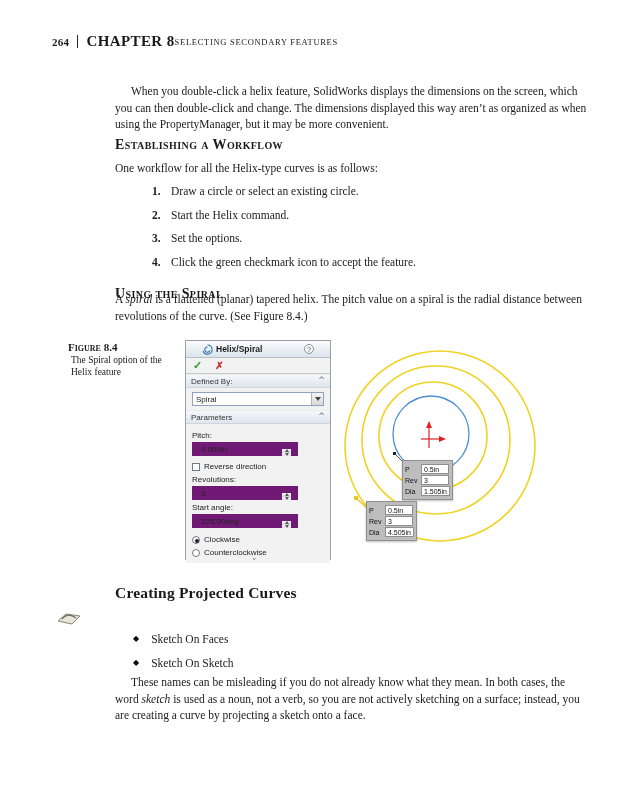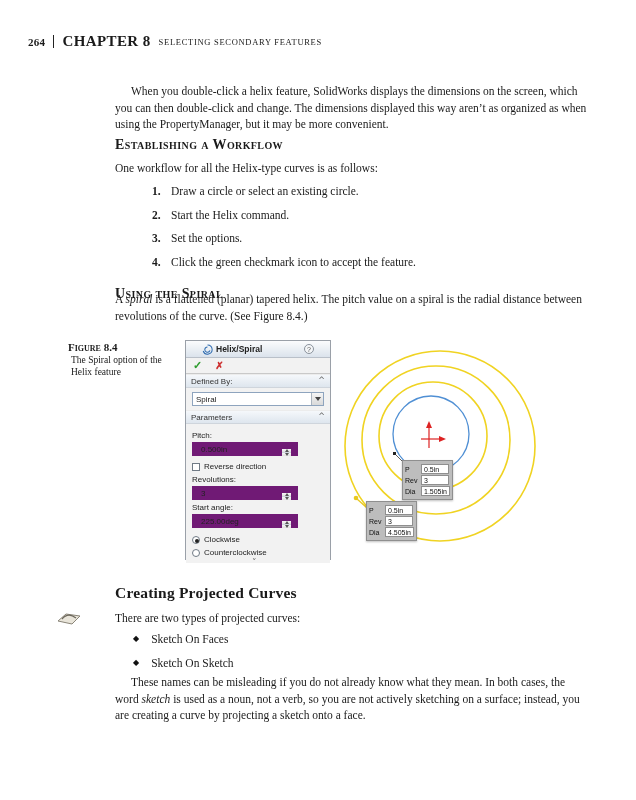--- a/index.html
+++ b/index.html
@@ -1,24 +1,24 @@
 <!DOCTYPE html>
 <html><head>
 <meta charset="utf-8">
 <style>
   *{margin:0;padding:0;box-sizing:border-box}
   html,body{background:#ffffff}
   .page{position:relative;width:636px;height:800px;background:#fff;font-family:"Liberation Serif",serif;color:#1a1a1a;overflow:hidden}
 
   
-  .runhead{position:absolute;left:28px;top:33px;display:flex;align-items:center}
+  .runhead{position:absolute;left:52px;top:33px;display:flex;align-items:center}
   .pagenum{font-size:11px;font-weight:700;letter-spacing:.3px}
   .hdiv{width:1px;height:13px;background:#222;margin:0 8px}
   .chapter{font-size:15px;font-weight:700;letter-spacing:.4px}
-  .chaptitle{font-size:8.5px;margin-left:8px;letter-spacing:.7px}
+  .chaptitle{font-size:8.5px;margin-left:0;letter-spacing:.7px}
 
   
   .body{position:absolute;left:115px;width:472px;font-size:11.5px;line-height:16.5px}
   .indent{text-indent:16px}
   .it{font-style:italic}
   .sc-head{position:absolute;left:115px;font-variant:small-caps;font-weight:700;font-size:14px;letter-spacing:.4px}
   .pos-p1{top:83px}
   .pos-h1{top:137px}
   .pos-lead1{top:160px}
   .steps{position:absolute;left:152px;top:183px;font-size:11.5px}
@@ -228,21 +228,20 @@
       <span class="clab">Dia</span>
       <span class="cval">4.505in</span>
     </div>
   </div>
 
   <h2 class="big-head">Creating Projected Curves</h2>
   <svg class="margin-ico" width="26" height="24" viewBox="0 0 26 24">
     <path d="M2 15 L10 8 L24 10 L16 18 Z" fill="#e9e5da" stroke="#8a8578" stroke-width="1"></path>
     <path d="M6 13 Q12 6 20 12" fill="none" stroke="#6b675c" stroke-width="1.2"></path>
   </svg>
-  <p class="body pos-lead2">There are two types of projected curves:</p>
   <div class="bullets">
     <div class="bullet-item">
       <span class="diamond">◆</span>
       <span>Sketch On Faces</span>
     </div>
     <div class="bullet-item">
       <span class="diamond">◆</span>
       <span>Sketch On Sketch</span>
     </div>
   </div>

